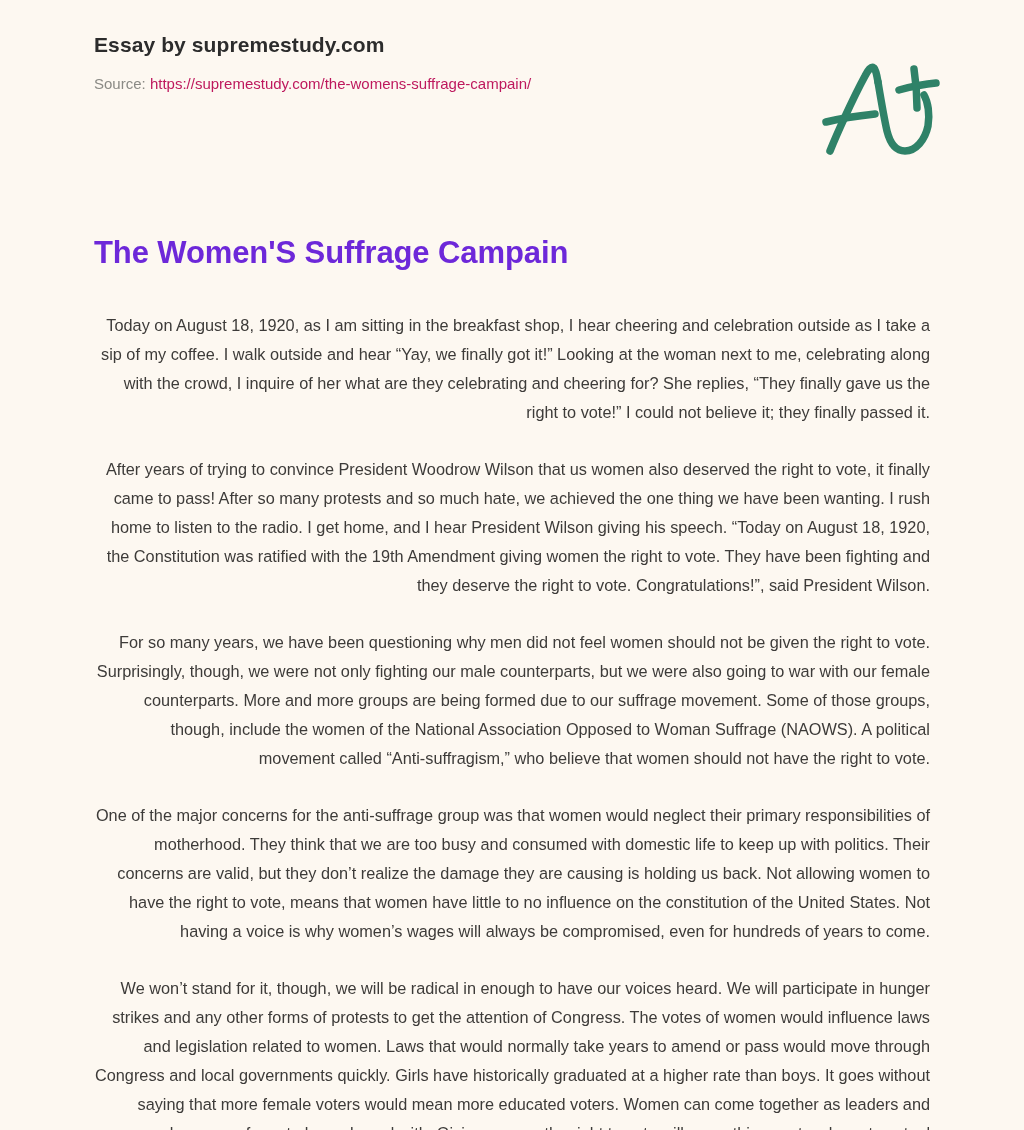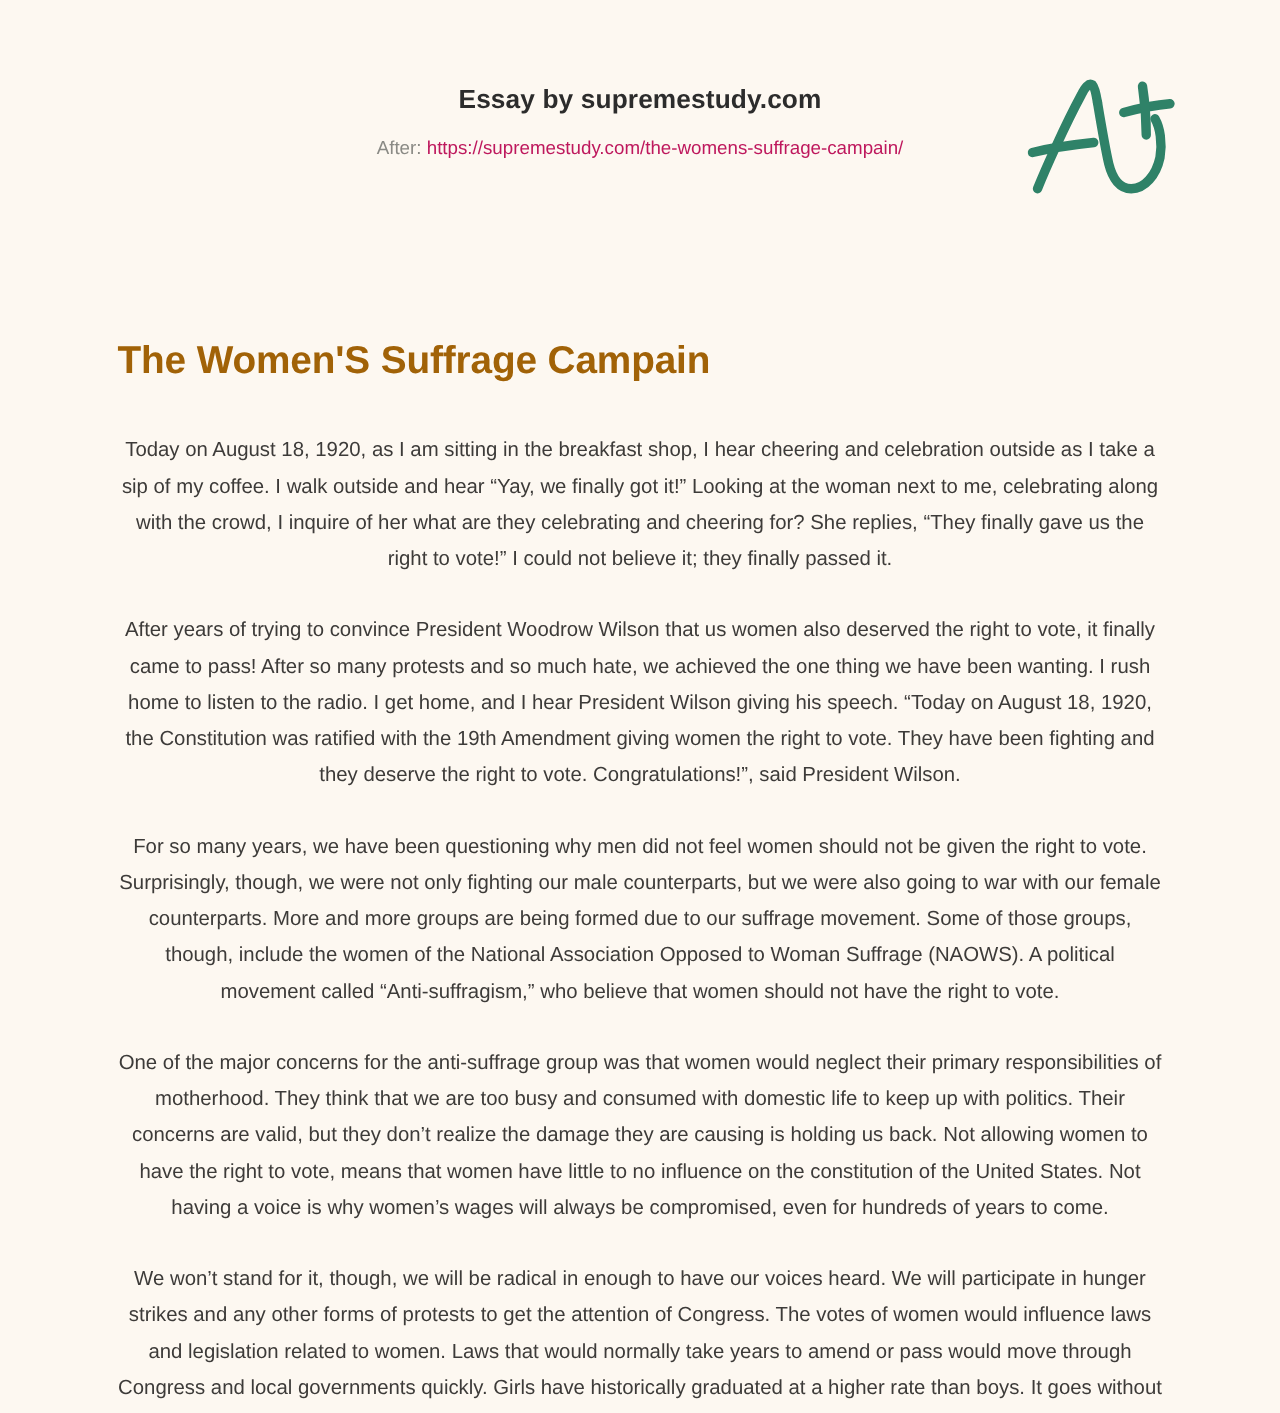--- a/index.html
+++ b/index.html
@@ -20,23 +20,22 @@
     position: relative;
     width: 1024px;
     height: 1130px;
     box-sizing: border-box;
     padding: 0 94px;
   }
 
   
   .header {
     position: relative;
-    padding-top: 67px;
+    padding-top: 32px;
     min-height: 108px;
-    text-align: center;
   }
 
   .brand-line {
     font-size: 21px;
     font-weight: bold;
     color: #2c2c2c;
     letter-spacing: 0.1px;
     line-height: 1.2;
   }
 
@@ -70,51 +69,51 @@
 
   
   .article {
     padding-top: 94px;
   }
 
   .essay-title {
     margin: 0;
     font-size: 31px;
     font-weight: bold;
-    color: #a16207;
+    color: #6d28d9;
     letter-spacing: -0.1px;
     line-height: 1.25;
   }
 
   .body-copy {
     margin-top: 38px;
   }
 
   .body-copy p {
     margin: 0 0 28px 0;
     font-size: 16.3px;
     line-height: 29px;
     color: #3d3b39;
-    text-align: center;
+    text-align: right;
     max-width: 843px;
   }
   .body-copy p:last-child {
     margin-bottom: 0;
   }
 </style>
 </head>
 <body>
 
 <div class="page">
 
   <div class="header">
     <div class="brand-line">Essay by supremestudy.com</div>
 
     <div class="source-line">
-      <span class="source-label">After:</span>
+      <span class="source-label">Source:</span>
       <a class="source-url" href="#">https://supremestudy.com/the-womens-suffrage-campain/</a>
     </div>
 
     <div class="logo">
       <svg viewBox="0 0 150 120" xmlns="http://www.w3.org/2000/svg" fill="none" stroke="#2f8268" stroke-linecap="round" stroke-linejoin="round">
 
         <path d="M22 103 C28 88 44 52 57 28 C60 22 63 18 66 20 C68 22 69 28 70 34" stroke-width="7.5"></path>
 
         <path d="M70 34 C73 52 76 70 79 83 C82 95 88 103 97 103 C108 103 117 92 120 78
                  C122 66 120 54 116 47" stroke-width="7.5"></path>

